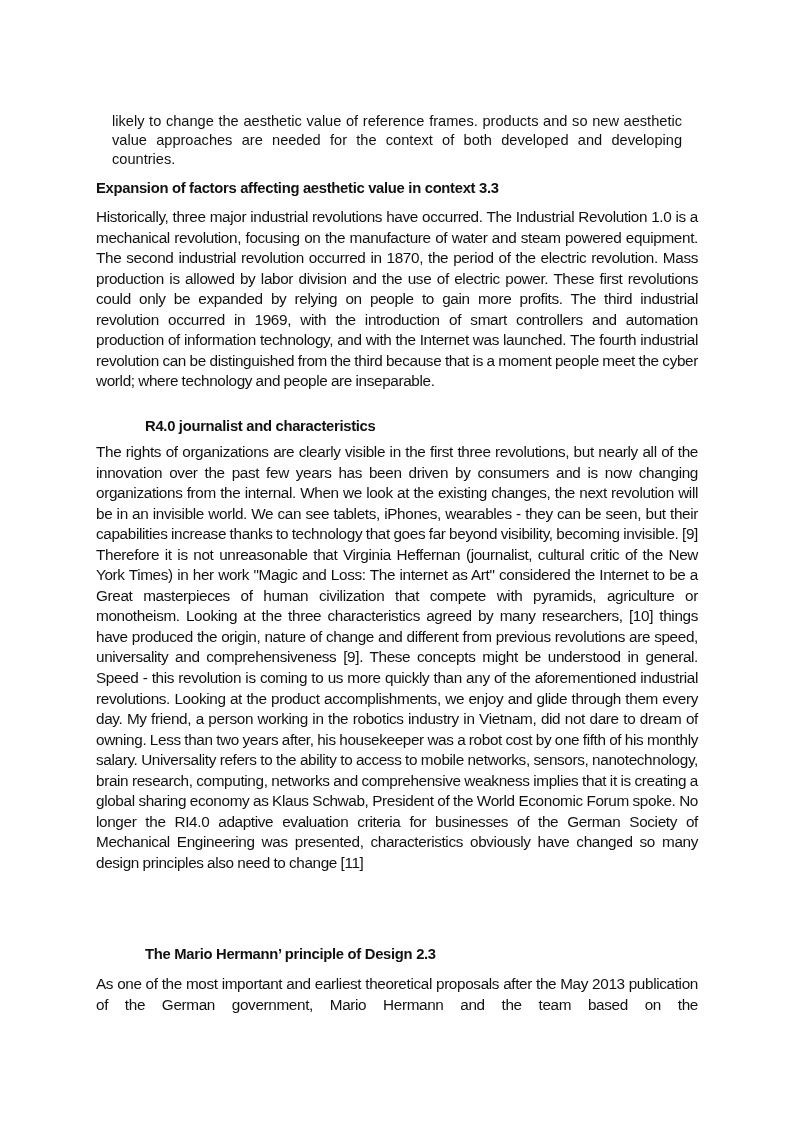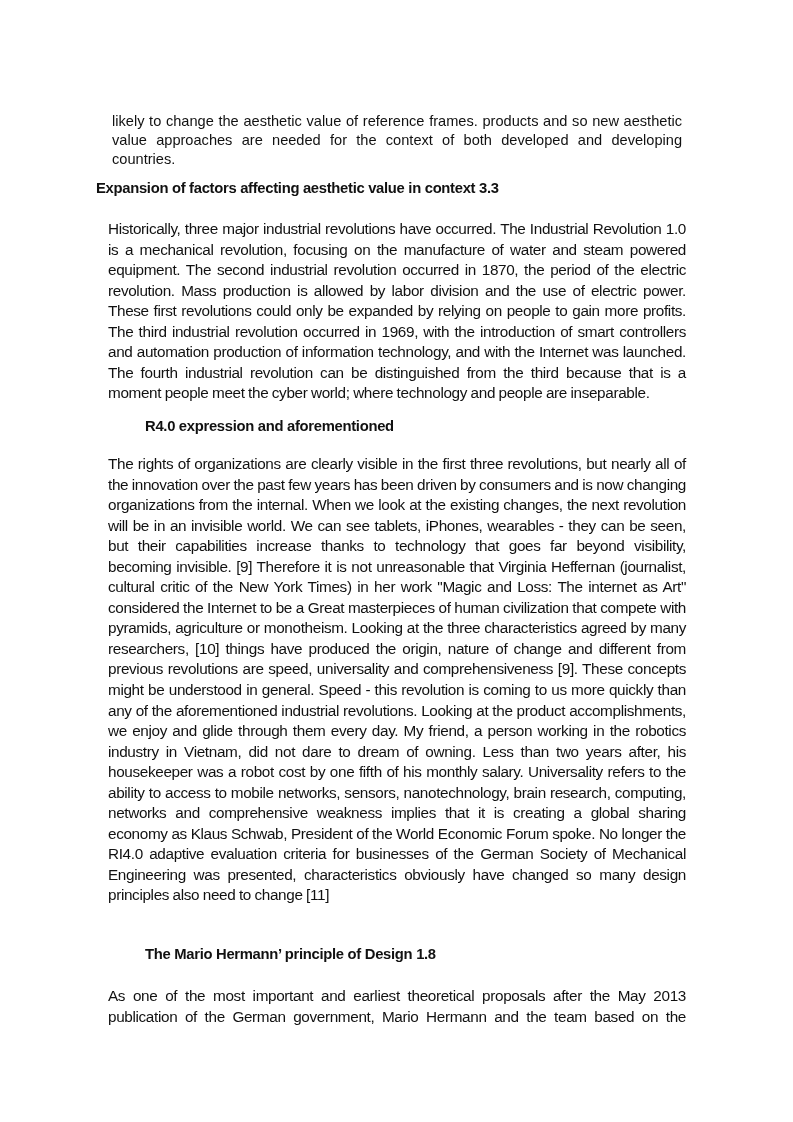--- a/index.html
+++ b/index.html
@@ -4,21 +4,21 @@
 <style>
   html, body { margin: 0; padding: 0; background: #ffffff; }
   body { width: 793px; height: 1122px; position: relative; overflow: hidden; color: #111; }
   .page { position: absolute; left: 96px; top: 96px; width: 602px; }
   .p1 {
     font-family: "Liberation Sans", sans-serif;
     font-size: 14.6px; line-height: 19px; text-align: justify; margin: 16px;
   }
   .narrow {
     font-family: "Liberation Sans", sans-serif;
-    font-size: 15.3px; line-height: 20.55px; text-align: justify; margin: 12px;
+    font-size: 15.3px; line-height: 20.55px; text-align: justify; margin: 0;
     transform-origin: left top;
     letter-spacing: -0.35px;
     word-spacing: -0.4px;
   }
   .h {
     font-family: "Liberation Sans", sans-serif;
     font-weight: bold; font-size: 14.8px; line-height: 20px; margin: 0;
     letter-spacing: -0.3px;
   }
   .h1 { position: absolute; left: 96px; top: 178px; }
@@ -36,23 +36,23 @@
 
   <div class="page">
     <p class="p1 lastline-left">likely to change the aesthetic value of reference frames. products and so new aesthetic value approaches are needed for the context of both developed and developing countries.</p>
   </div>
 
   <h2 class="h h1">Expansion of factors affecting aesthetic value in context 3.3</h2>
   <div class="para2">
     <p class="narrow lastline-left">Historically, three major industrial revolutions have occurred. The Industrial Revolution 1.0 is a mechanical revolution, focusing on the manufacture of water and steam powered equipment. The second industrial revolution occurred in 1870, the period of the electric revolution. Mass production is allowed by labor division and the use of electric power. These first revolutions could only be expanded by relying on people to gain more profits. The third industrial revolution occurred in 1969, with the introduction of smart controllers and automation production of information technology, and with the Internet was launched. The fourth industrial revolution can be distinguished from the third because that is  a moment people meet the cyber world; where technology and people are inseparable.</p>
   </div>
 
-  <h2 class="h h2">R4.0 expression and aforementioned</h2>
+  <h2 class="h h2">R4.0 journalist and characteristics</h2>
   <div class="para3">
     <p class="narrow lastline-left">The rights of organizations are clearly visible in the first three revolutions, but nearly all of the innovation over the past few years has been driven by consumers and is now changing organizations from the internal. When we look at the existing changes, the next revolution will be in an invisible world. We can see tablets, iPhones, wearables - they can be seen, but their capabilities increase thanks to technology that goes far beyond visibility, becoming invisible. [9] Therefore it is not unreasonable that Virginia Heffernan (journalist, cultural critic of the New York Times) in her work "Magic and Loss: The internet as Art" considered the Internet to be a Great masterpieces of human civilization that compete with pyramids, agriculture or monotheism. Looking at the three characteristics agreed by many researchers, [10] things have produced the origin, nature of change and different from previous revolutions are speed, universality and comprehensiveness [9]. These concepts might be understood in general. Speed - this revolution is coming to us more quickly than any of the aforementioned industrial revolutions. Looking at the product accomplishments, we enjoy and glide through them every day. My friend, a person working in the robotics industry in Vietnam, did not dare to dream of owning. Less than two years after, his housekeeper was a robot cost by one fifth of his monthly salary. Universality refers to the ability to access to mobile networks, sensors, nanotechnology, brain research, computing, networks and comprehensive weakness implies that it is creating a global sharing economy as Klaus Schwab, President of the World Economic Forum spoke. No longer the RI4.0 adaptive evaluation criteria for businesses of the German Society of Mechanical Engineering was presented, characteristics obviously have changed so many design principles also need to change [11]</p>
   </div>
 
-  <h2 class="h h3">The Mario Hermann’ principle of Design 1.8</h2>
+  <h2 class="h h3">The Mario Hermann’ principle of Design 2.3</h2>
   <div class="para4">
     <p class="narrow" style="text-align-last: justify;">As one of the most important and earliest theoretical proposals after the May 2013 publication of the German government, Mario Hermann and the team based on the</p>
   </div>
 
 </div>
 
 </body></html>

